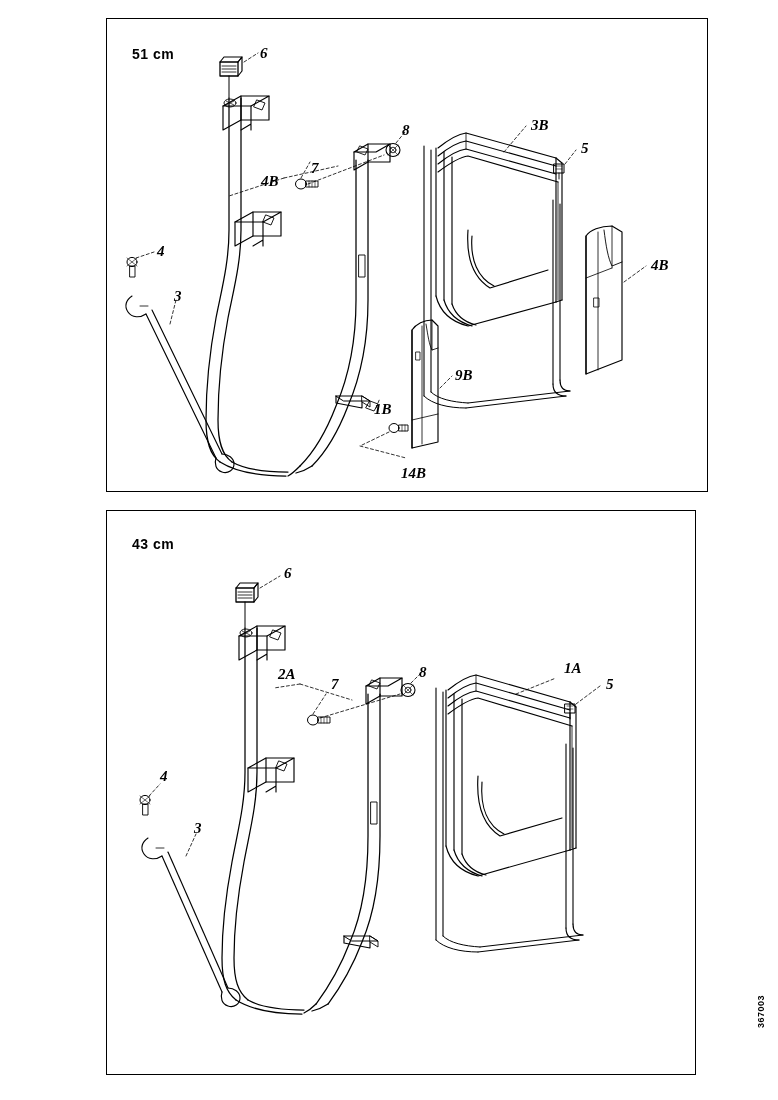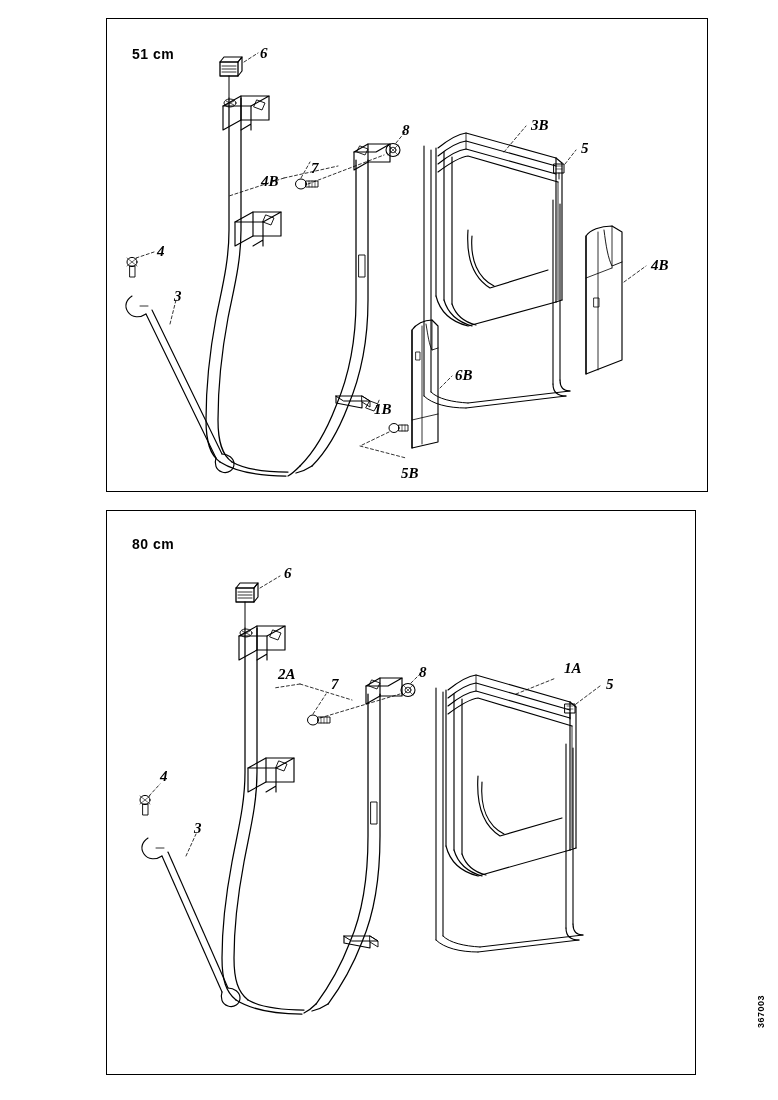--- a/index.html
+++ b/index.html
@@ -407,34 +407,34 @@
         <ellipse cx="137" cy="800" rx="5" ry="4.6" stroke-width="1"></ellipse>
         <path d="M135,804 h5 v11 h-5 z" stroke-width="0.9"></path>
         <path d="M132,796 l10,8 M132,804 l10,-8" stroke-width="0.6"></path>
       </g>
       <path d="M141,796 L152,784" stroke-width="0.8" stroke-dasharray="3,2.4"></path>
 
     </g>
   </svg>
 
   <div class="dim-label" id="dim-top">51 cm</div>
-  <div class="dim-label" id="dim-bottom">80 cm</div>
+  <div class="dim-label" id="dim-bottom">43 cm</div>
 
   <div class="part-label" style="left:252px;top:46px">6</div>
   <div class="part-label" style="left:394px;top:123px">8</div>
   <div class="part-label" style="left:303px;top:161px">7</div>
   <div class="part-label" style="left:253px;top:174px">4B</div>
   <div class="part-label" style="left:523px;top:118px">3B</div>
   <div class="part-label" style="left:573px;top:141px">5</div>
   <div class="part-label" style="left:149px;top:244px">4</div>
   <div class="part-label" style="left:166px;top:289px">3</div>
   <div class="part-label" style="left:643px;top:258px">4B</div>
-  <div class="part-label" style="left:447px;top:368px">6B</div>
+  <div class="part-label" style="left:447px;top:368px">9B</div>
   <div class="part-label" style="left:366px;top:402px">1B</div>
-  <div class="part-label" style="left:393px;top:466px">5B</div>
+  <div class="part-label" style="left:393px;top:466px">14B</div>
 
   <div class="part-label" style="left:276px;top:566px">6</div>
   <div class="part-label" style="left:270px;top:667px">2A</div>
   <div class="part-label" style="left:411px;top:665px">8</div>
   <div class="part-label" style="left:323px;top:677px">7</div>
   <div class="part-label" style="left:556px;top:661px">1A</div>
   <div class="part-label" style="left:598px;top:677px">5</div>
   <div class="part-label" style="left:152px;top:769px">4</div>
   <div class="part-label" style="left:186px;top:821px">3</div>
 

